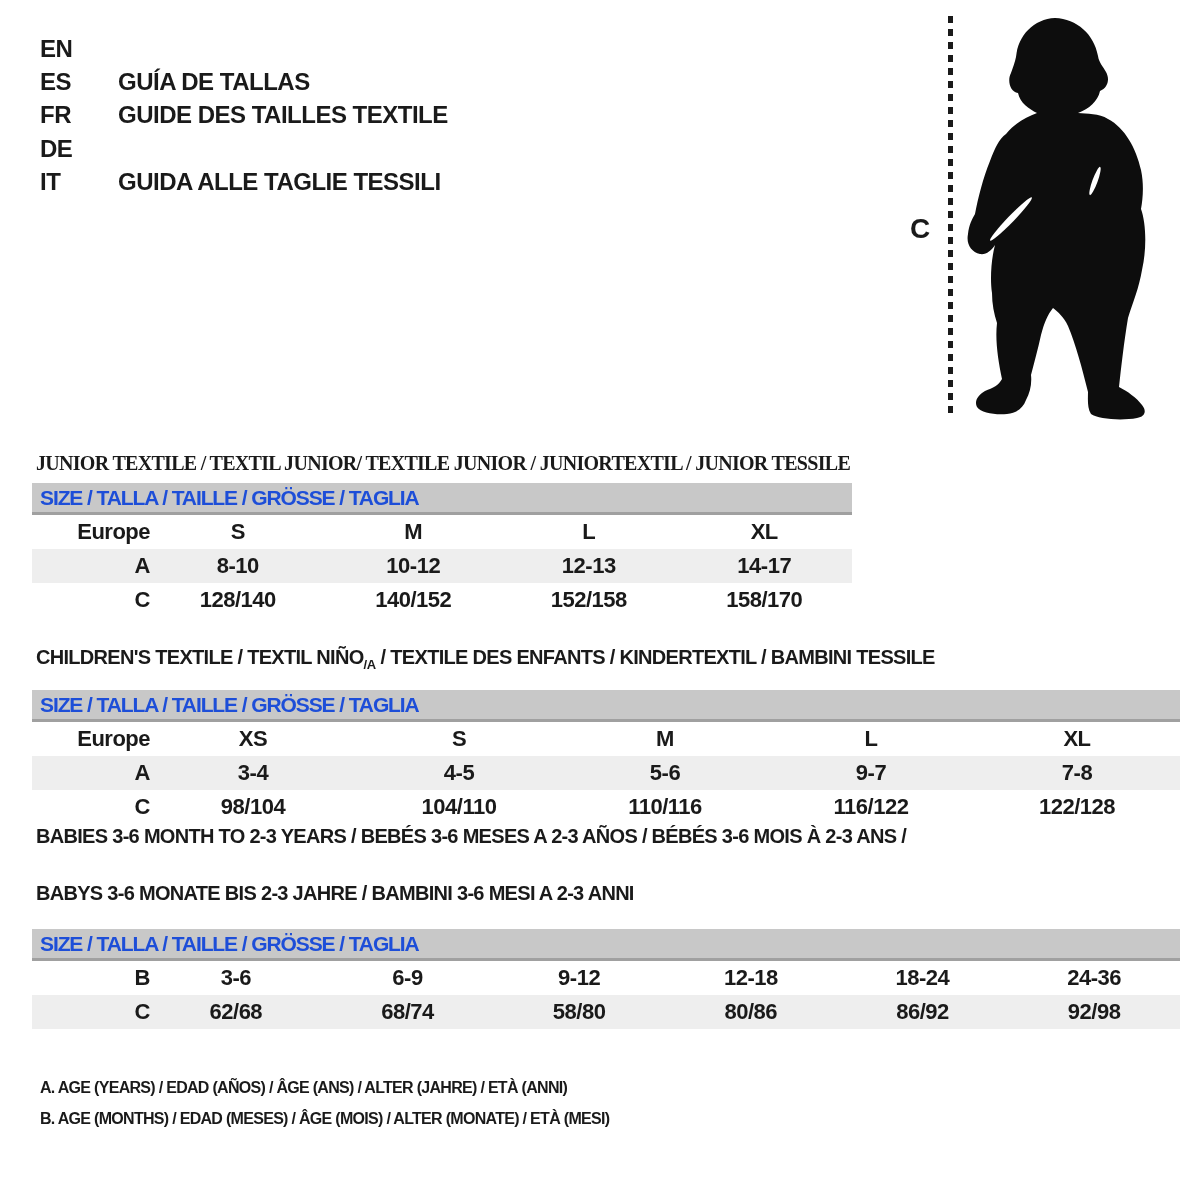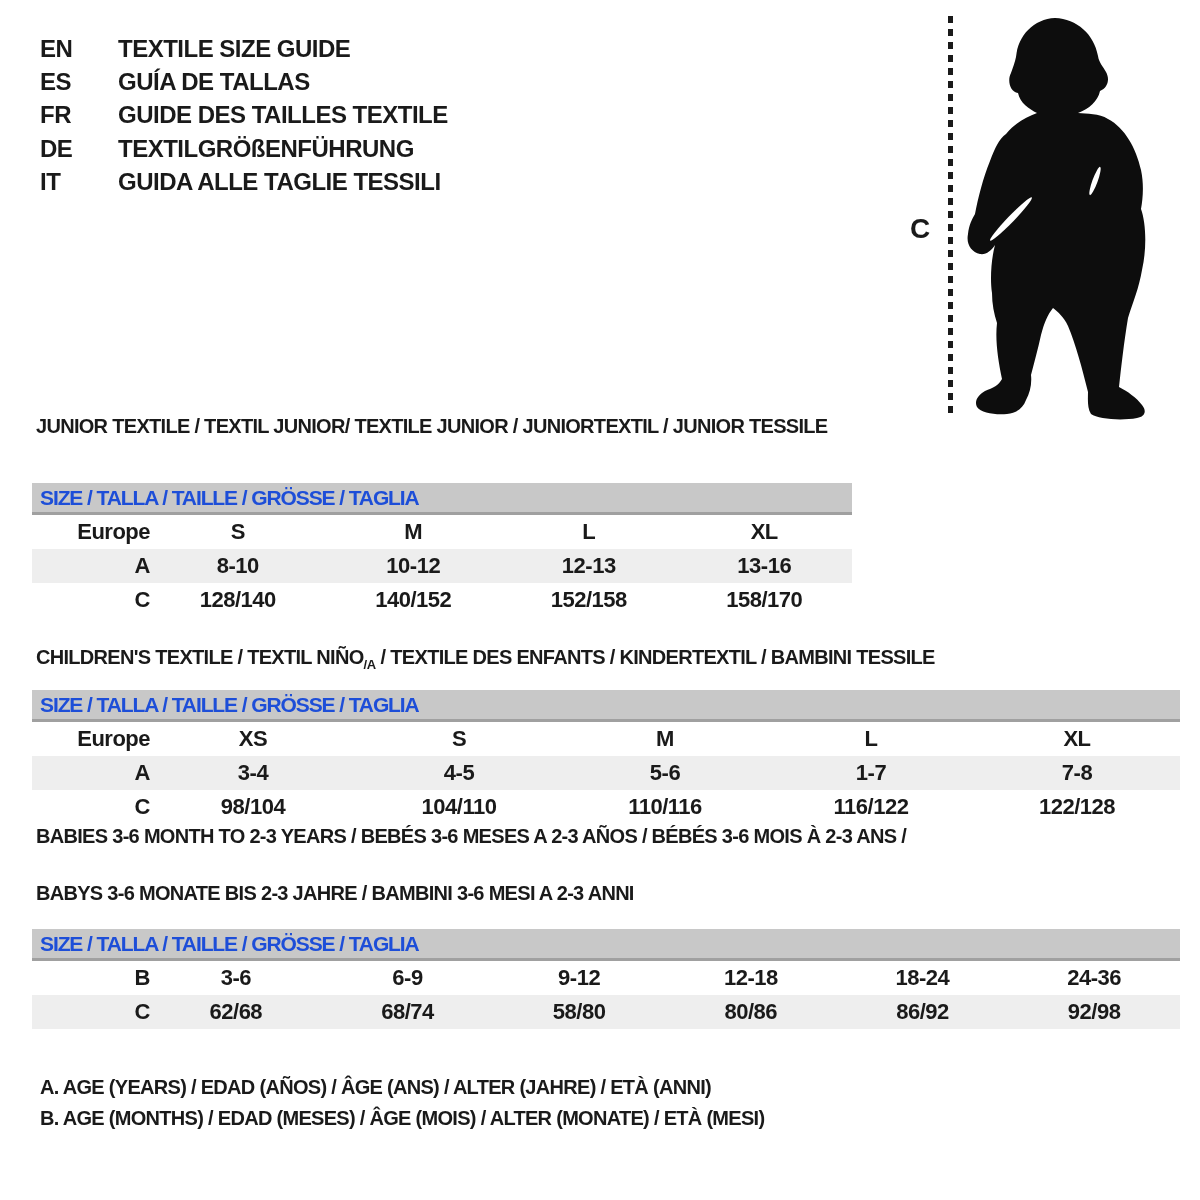--- a/index.html
+++ b/index.html
@@ -23,62 +23,60 @@
   
   .measure-line{
     position:absolute;left:948px;top:16px;width:5px;height:402px;
     background:repeating-linear-gradient(to bottom,var(--ink) 0 7px,transparent 7px 13px);
   }
   .measure-label{position:absolute;left:910px;top:213px;font-size:28px;}
   .silhouette{position:absolute;left:952px;top:8px;width:212px;height:412px;}
   
   .sec-title{position:absolute;left:36px;font-size:20px;letter-spacing:-0.7px;white-space:nowrap;}
   .sec-title sub{font-size:13px;letter-spacing:-0.4px;}
-  #title-junior{top:415px;}
+  #title-junior{top:452px;font-family:Liberation Serif, serif;}
   #title-children{top:646px;text-align:right;}
   #title-babies-1{top:825px;}
   #title-babies-2{top:882px;}
   .size-table{position:absolute;left:32px;}
   #table-junior{top:483px;width:820px;}
   #table-children{top:690px;width:1148px;}
   #table-babies{top:929px;width:1148px;}
   .size-bar{
     height:29px;line-height:29px;background:var(--bar-bg);
     border-bottom:3px solid var(--bar-edge);
     padding-left:8px;font-size:21px;letter-spacing:-1.1px;color:#1d4ed8;
   }
   .size-table table{width:100%;border-collapse:collapse;table-layout:fixed;}
   .size-table td{height:34px;font-size:22px;letter-spacing:-0.5px;text-align:center;vertical-align:middle;padding:0;}
   .size-table td.lbl{width:110px;text-align:right;padding-left:8px;}
   .size-table tr.shaded{background:var(--row-shaded);}
   
   .footnotes{position:absolute;left:40px;top:1072px;}
-  .foot-line{font-size:20px;letter-spacing:-0.7px;line-height:31px;white-space:nowrap;}
+  .foot-line{font-size:16px;letter-spacing:-0.7px;line-height:31px;white-space:nowrap;}
 </style>
 </head>
 <body>
 
 <div class="canvas">
 
   <div class="langs">
     <div class="lang-row">
       <span class="lang-code">EN</span>
-      <span class="lang-label">TEXTILE SIZE GUIDE</span>
     </div>
     <div class="lang-row">
       <span class="lang-code">ES</span>
       <span class="lang-label">GUÍA DE TALLAS</span>
     </div>
     <div class="lang-row">
       <span class="lang-code">FR</span>
       <span class="lang-label">GUIDE DES TAILLES TEXTILE</span>
     </div>
     <div class="lang-row">
       <span class="lang-code">DE</span>
-      <span class="lang-label">TEXTILGRÖßENFÜHRUNG</span>
     </div>
     <div class="lang-row">
       <span class="lang-code">IT</span>
       <span class="lang-label">GUIDA ALLE TAGLIE TESSILI</span>
     </div>
   </div>
 
   <div class="measure-line"></div>
   <div class="measure-label">C</div>
   <svg class="silhouette" viewBox="0 0 212 412" aria-hidden="true">
@@ -134,21 +132,21 @@
             <td>S</td>
             <td>M</td>
             <td>L</td>
             <td>XL</td>
           </tr>
           <tr class="shaded">
             <td class="lbl">A</td>
             <td>8-10</td>
             <td>10-12</td>
             <td>12-13</td>
-            <td>13-16</td>
+            <td>14-17</td>
           </tr>
           <tr>
             <td class="lbl">C</td>
             <td>128/140</td>
             <td>140/152</td>
             <td>152/158</td>
             <td>158/170</td>
           </tr>
         </tbody>
       </table>
@@ -165,21 +163,21 @@
             <td>S</td>
             <td>M</td>
             <td>L</td>
             <td>XL</td>
           </tr>
           <tr class="shaded">
             <td class="lbl">A</td>
             <td>3-4</td>
             <td>4-5</td>
             <td>5-6</td>
-            <td>1-7</td>
+            <td>9-7</td>
             <td>7-8</td>
           </tr>
           <tr>
             <td class="lbl">C</td>
             <td>98/104</td>
             <td>104/110</td>
             <td>110/116</td>
             <td>116/122</td>
             <td>122/128</td>
           </tr>

